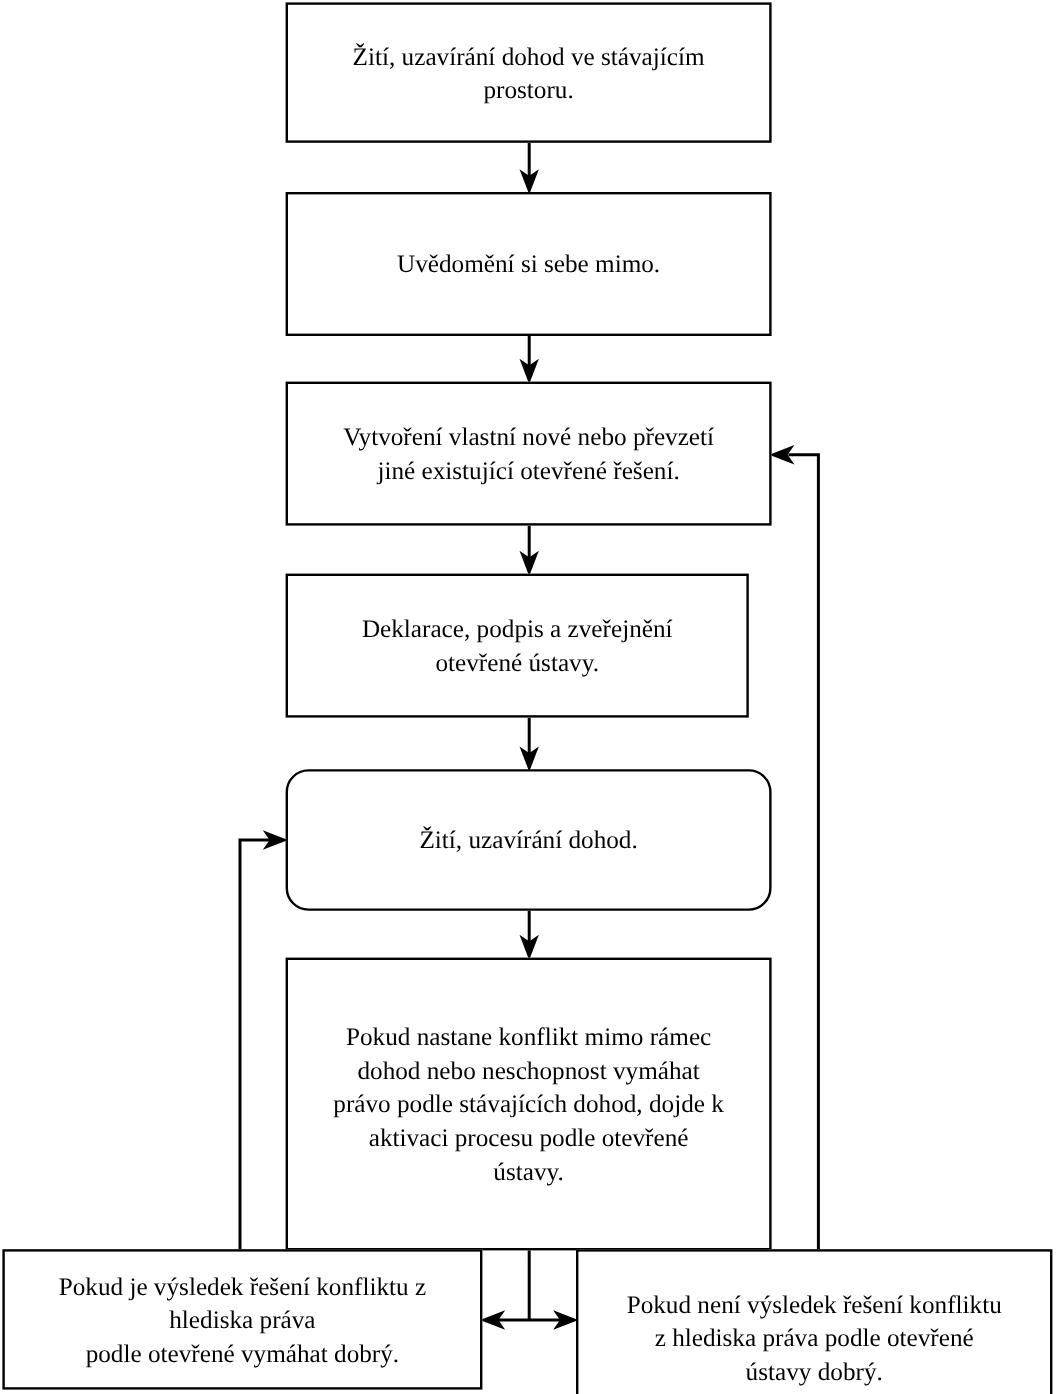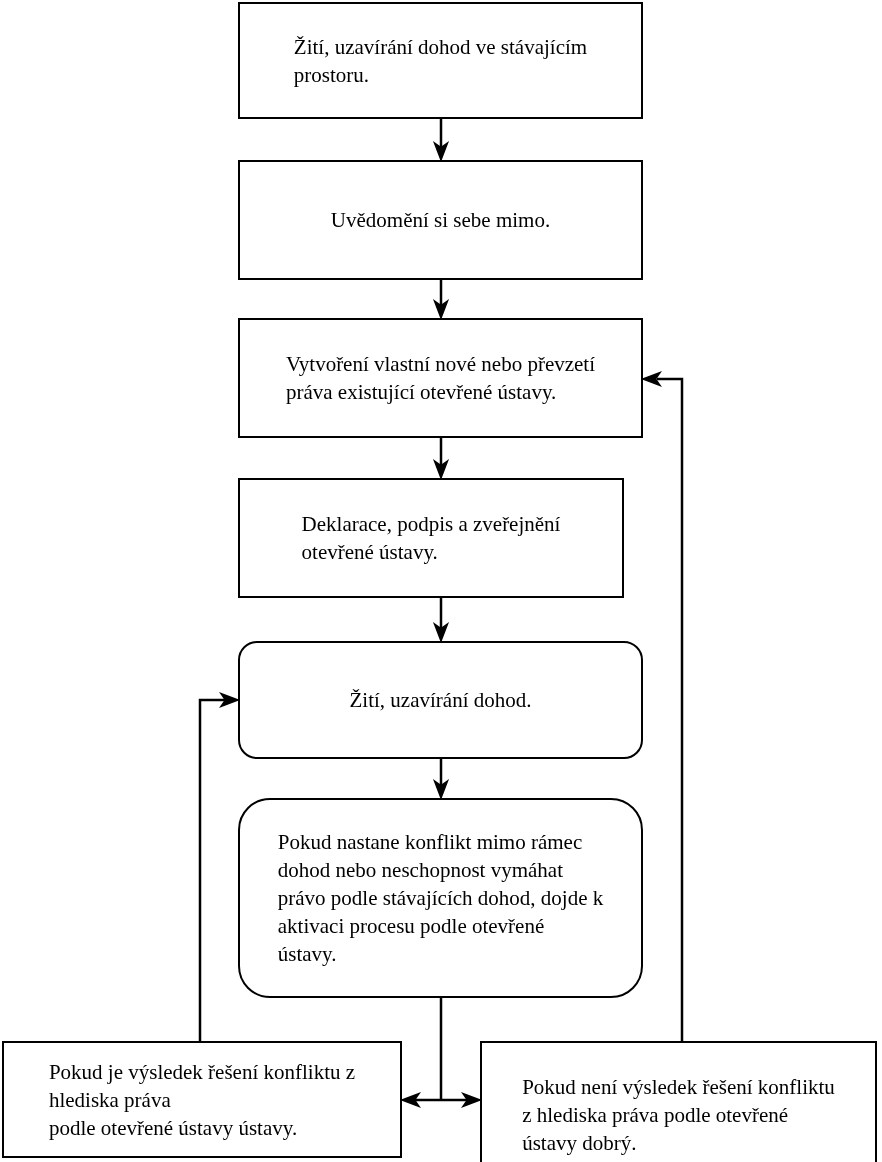--- a/index.html
+++ b/index.html
@@ -34,21 +34,21 @@
     stroke-linejoin: miter;
   }
   .node {
     position: absolute;
     box-sizing: border-box;
     border: 2.5px solid #000000;
     background: #ffffff;
     display: flex;
     align-items: center;
     justify-content: center;
-    text-align: left;
+    text-align: center;
     padding: 2px 19px;
   }
   .node-label {
     white-space: pre-line;
     font-size: 21px;
     line-height: 28px;
     color: #000000;
   }
 </style>
 </head>
@@ -105,44 +105,44 @@
     <span class="node-label">Žití, uzavírání dohod ve stávajícím
 prostoru.</span>
   </div>
 
   <div class="node" style="left:238px; top:160px; width:405px; height:120px;">
     <span class="node-label">Uvědomění si sebe mimo.</span>
   </div>
 
   <div class="node" style="left:238px; top:318px; width:405px; height:120px;">
     <span class="node-label">Vytvoření vlastní nové nebo převzetí
-práva existující otevřené ústavy.</span>
+jiné existující otevřené řešení.</span>
   </div>
 
   <div class="node" style="left:238px; top:478px; width:386px; height:120px;">
     <span class="node-label">Deklarace, podpis a zveřejnění
 otevřené ústavy.</span>
   </div>
 
   <div class="node" style="left:238px; top:641px; width:405px; height:118px;border-radius:19px;">
     <span class="node-label">Žití, uzavírání dohod.</span>
   </div>
 
-  <div class="node" style="left:238px; top:798px; width:405px; height:200px;border-radius:32px;">
+  <div class="node" style="left:238px; top:798px; width:405px; height:244px;">
     <span class="node-label">Pokud nastane konflikt mimo rámec
 dohod nebo neschopnost vymáhat
 právo podle stávajících dohod, dojde k
 aktivaci procesu podle otevřené
 ústavy.</span>
   </div>
 
   <div class="node" style="left:2px; top:1041px; width:400px; height:117px;">
     <span class="node-label">Pokud je výsledek řešení konfliktu z
 hlediska práva
-podle otevřené ústavy ústavy.</span>
+podle otevřené vymáhat dobrý.</span>
   </div>
 
   <div class="node" style="left:480px; top:1041px; width:397px; height:147px;">
     <span class="node-label">Pokud není výsledek řešení konfliktu
 z hlediska práva podle otevřené
 ústavy dobrý.</span>
   </div>
 
 </div>
 

